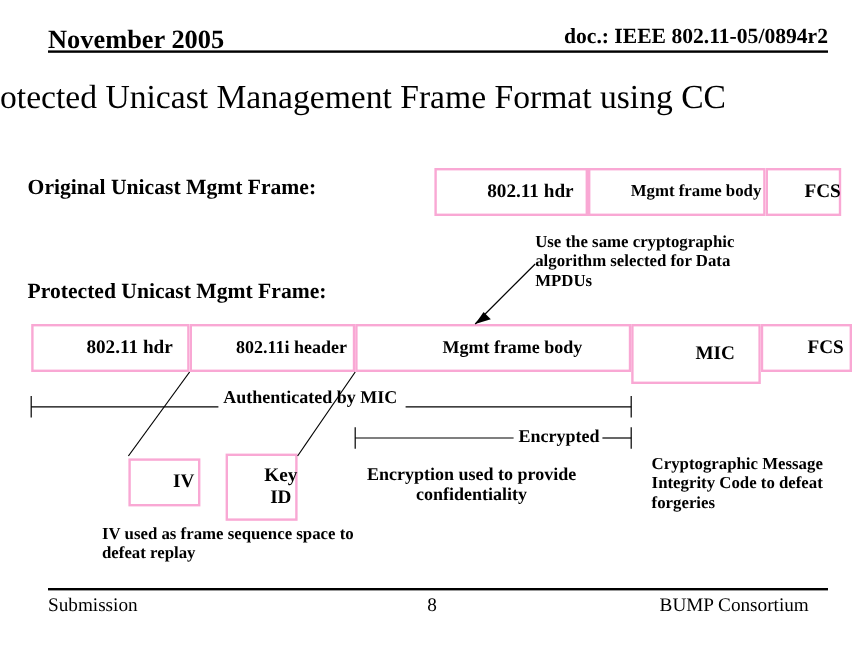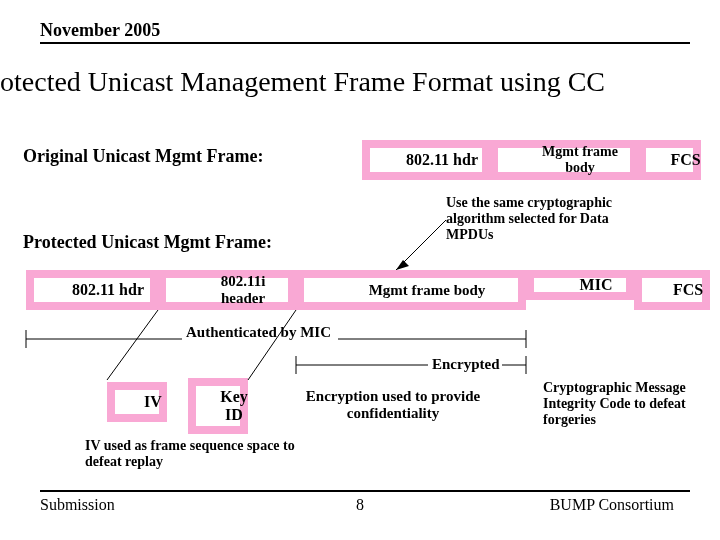--- a/index.html
+++ b/index.html
@@ -16,21 +16,21 @@
   .page {
     position: relative;
     width: 720px;
     height: 540px;
   }
   .header-left {
     position: absolute;
     top: 20px;
     left: 40px;
     font-weight: bold;
-    font-size: 18px;
+    font-size: 22px;
   }
   .header-right {
     position: absolute;
     top: 20px;
     right: 30px;
     font-weight: bold;
     font-size: 18px;
   }
   .header-rule {
     position: absolute;
@@ -49,39 +49,39 @@
   }
   .label {
     position: absolute;
     font-weight: bold;
     font-size: 18px;
   }
   .orig-label { top: 146px; left: 23px; }
   .prot-label { top: 232px; left: 23px; }
   .box {
     position: absolute;
-    border: 8px solid #f9a8d4;
+    border: 2px solid #f9a8d4;
     text-align: center;
     font-weight: bold;
     display: flex;
     align-items: center;
     justify-content: center;
     box-sizing: border-box;
     background: #fff;
     padding-left: 32px;
   }
   
   .of1 { top: 140px; left: 362px; width: 128px; height: 40px; font-size: 16px; }
   .of2 { top: 140px; left: 490px; width: 148px; height: 40px; font-size: 14px; }
   .of3 { top: 140px; left: 638px; width: 63px;  height: 40px; font-size: 16px; }
   
   .pf1 { top: 270px; left: 26px;  width: 132px; height: 40px; font-size: 16px; }
   .pf2 { top: 270px; left: 158px; width: 138px; height: 40px; font-size: 15px; }
   .pf3 { top: 270px; left: 296px; width: 230px; height: 40px; font-size: 15px; }
-  .pf4 { top: 270px; left: 526px; width: 108px; height: 30px; font-size: 16px; }
+  .pf4 { top: 270px; left: 526px; width: 108px; height: 50px; font-size: 16px; }
   .pf5 { top: 270px; left: 634px; width: 76px;  height: 40px; font-size: 16px; }
   
   .k1 { top: 382px; left: 107px; width: 60px; height: 40px; font-size: 16px; }
   .k2 { top: 378px; left: 188px; width: 60px; height: 56px; font-size: 16px; line-height: 1.1; }
   
   .anno {
     position: absolute;
     font-weight: bold;
     line-height: 1.15;
   }
@@ -124,20 +124,21 @@
     top: 0; left: 0;
     width: 720px; height: 540px;
     pointer-events: none;
   }
 </style>
 </head>
 <body>
 
 <div class="page">
   <div class="header-left">November 2005</div>
+  <div class="header-right">doc.: IEEE 802.11-05/0894r2</div>
   <div class="header-rule"></div>
 
   <div class="title">otected Unicast Management Frame Format using CC</div>
 
   <div class="label orig-label">Original Unicast Mgmt Frame:</div>
   <div class="label prot-label">Protected Unicast Mgmt Frame:</div>
 
   <div class="box of1">802.11 hdr</div>
   <div class="box of2">Mgmt frame body</div>
   <div class="box of3">FCS</div>

